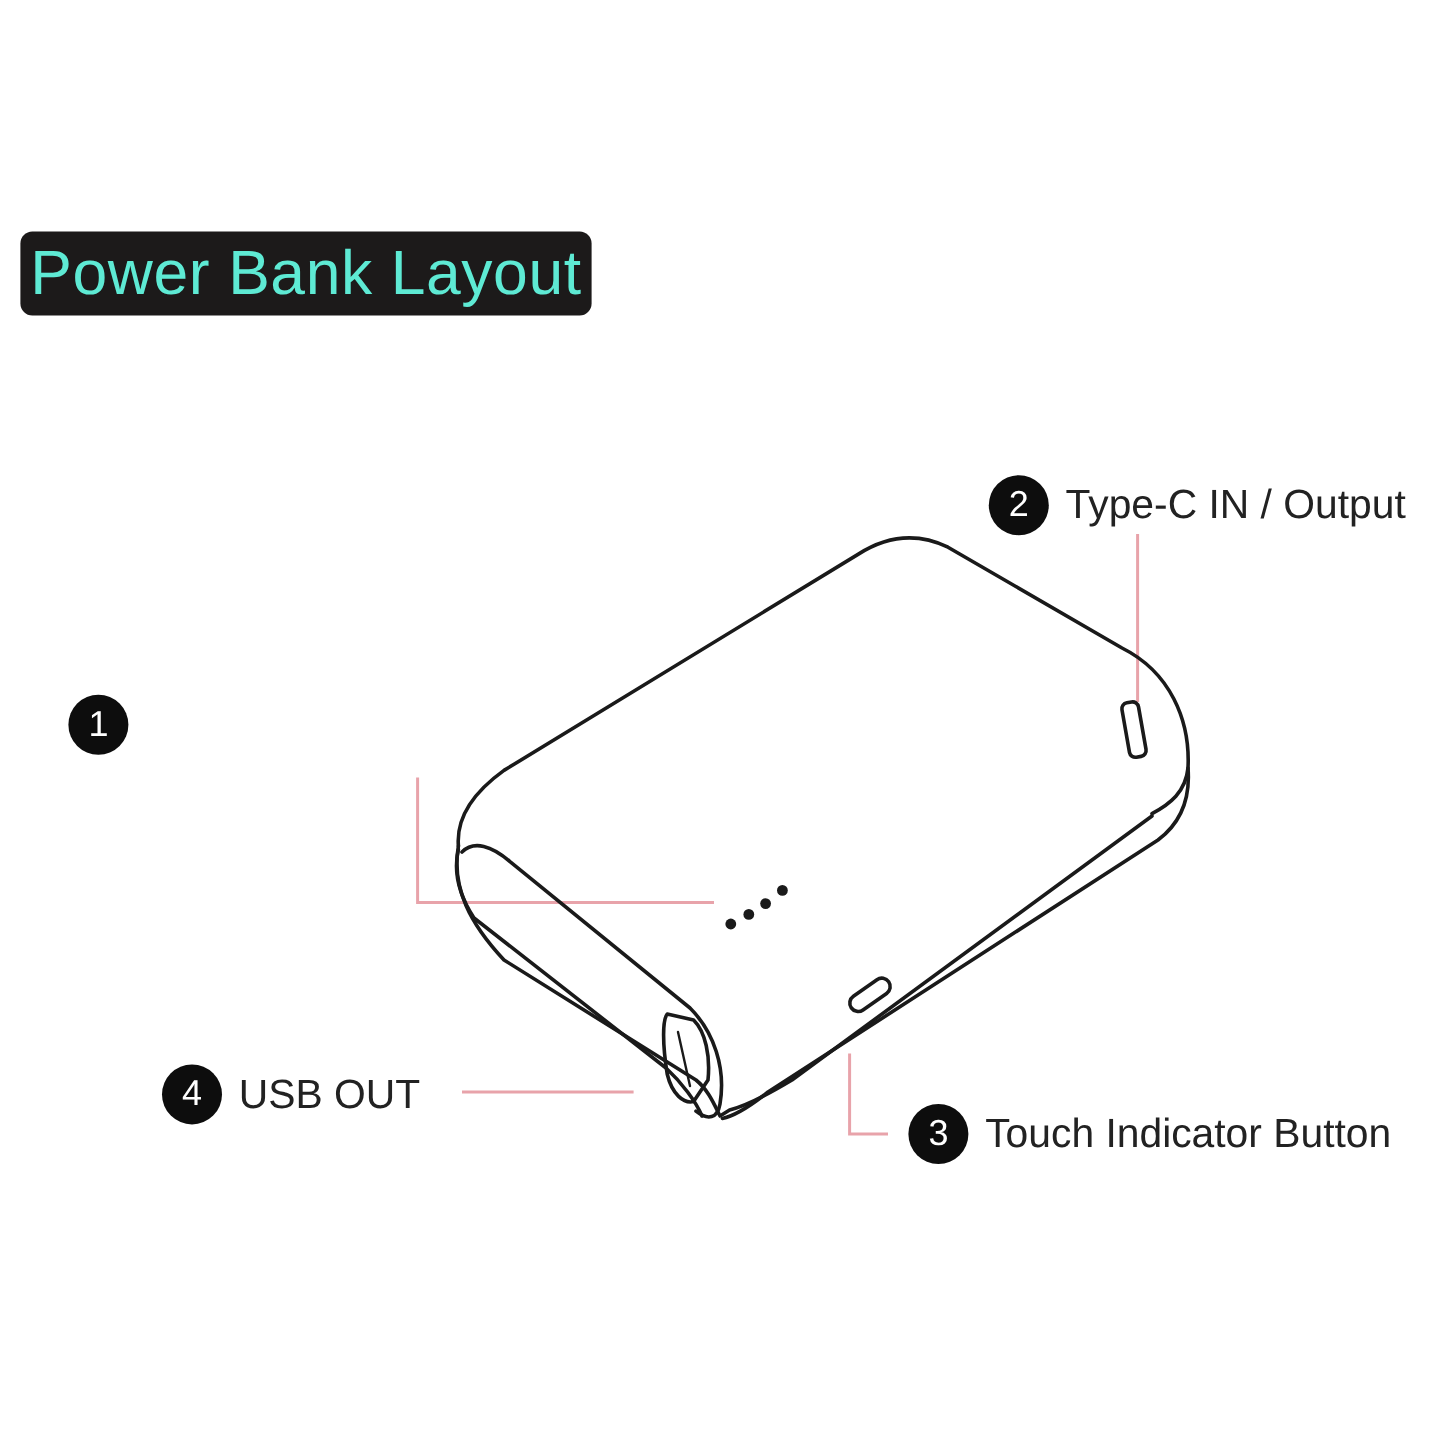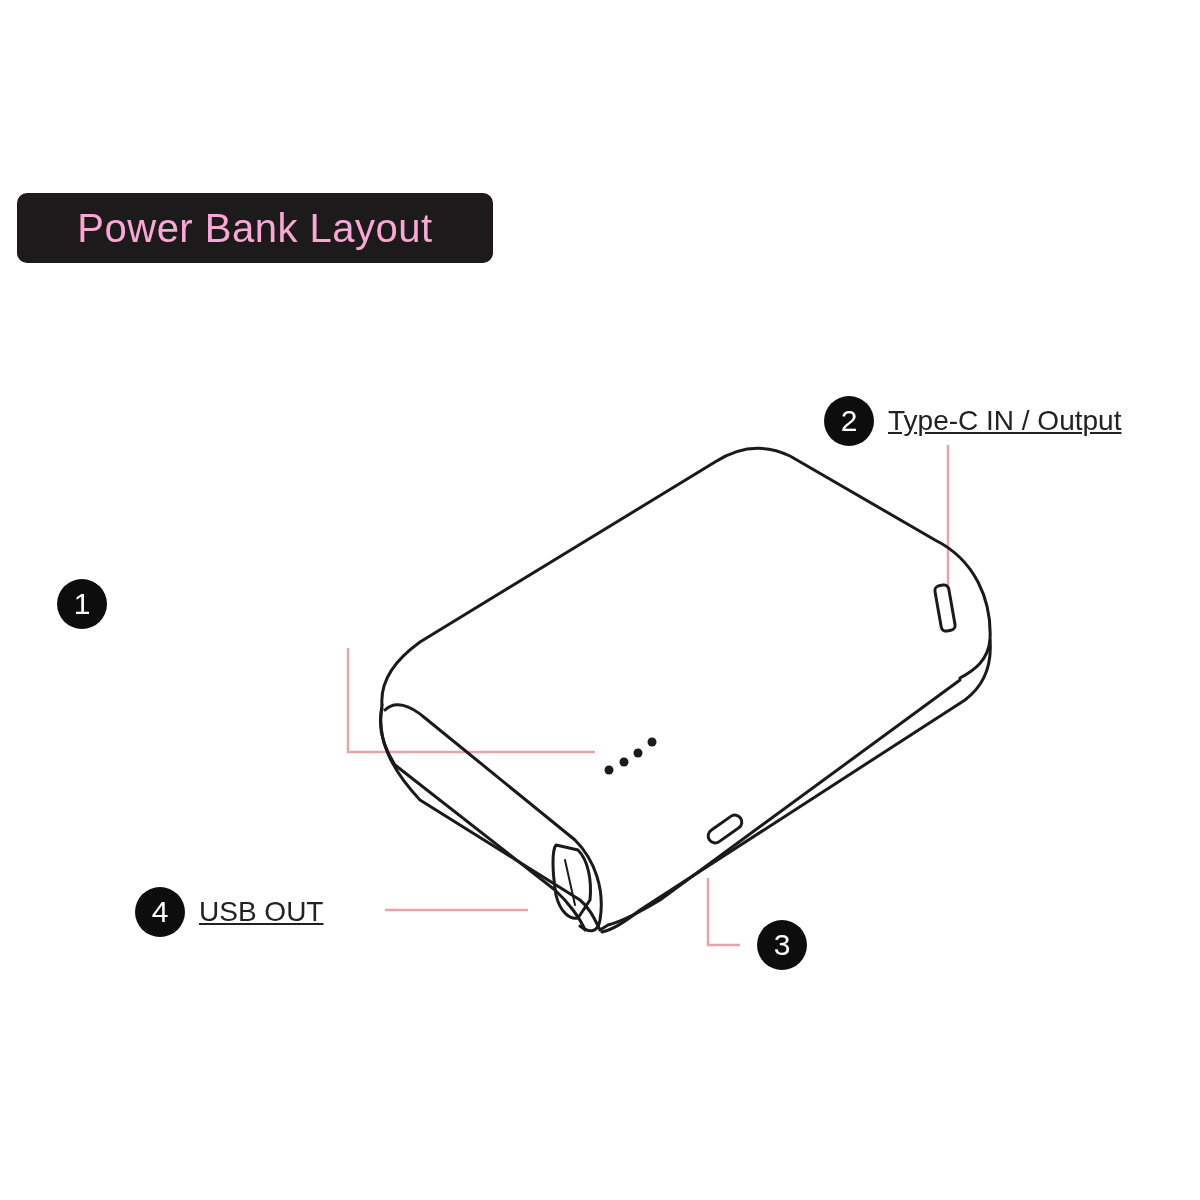--- a/index.html
+++ b/index.html
@@ -1,21 +1,21 @@
 <!DOCTYPE html>
 <html><head>
 <meta charset="utf-8">
 <style>
   html,body{margin:0;padding:0;background:#fff;}
   body{width:1200px;height:1200px;position:relative;overflow:hidden;font-family:"Liberation Sans",sans-serif;}
   .title-box{position:absolute;left:17px;top:193px;width:476px;height:70px;background:#1c1a1a;border-radius:10px;display:flex;align-items:center;justify-content:center;}
-  .title-text{color:#f9a8d4;font-size:40px;letter-spacing:0.5px;}
+  .title-text{color:#5eead4;font-size:52px;letter-spacing:0.5px;}
   .callout{position:absolute;display:flex;align-items:center;}
   .badge{width:50px;height:50px;border-radius:50%;background:#0d0d0d;color:#fff;font-size:30px;display:flex;align-items:center;justify-content:center;margin-right:14px;}
-  .label{font-size:28px;color:#222;white-space:nowrap;text-decoration:underline;}
+  .label{font-size:34px;color:#222;white-space:nowrap;}
   svg.drawing{position:absolute;left:0;top:0;}
 </style>
 </head>
 <body>
 
 <div class="title-box">
   <span class="title-text">Power Bank Layout</span>
 </div>
 
 <svg class="drawing" width="1200" height="1200" viewBox="0 0 1200 1200">
@@ -58,18 +58,19 @@
   <div class="badge">1</div>
 </div>
 
 <div class="callout" style="left:824px;top:396px;">
   <div class="badge">2</div>
   <span class="label">Type-C IN / Output</span>
 </div>
 
 <div class="callout" style="left:757px;top:920px;">
   <div class="badge">3</div>
+  <span class="label">Touch Indicator Button</span>
 </div>
 
 <div class="callout" style="left:135px;top:887px;">
   <div class="badge">4</div>
   <span class="label">USB OUT</span>
 </div>
 
 </body></html>

